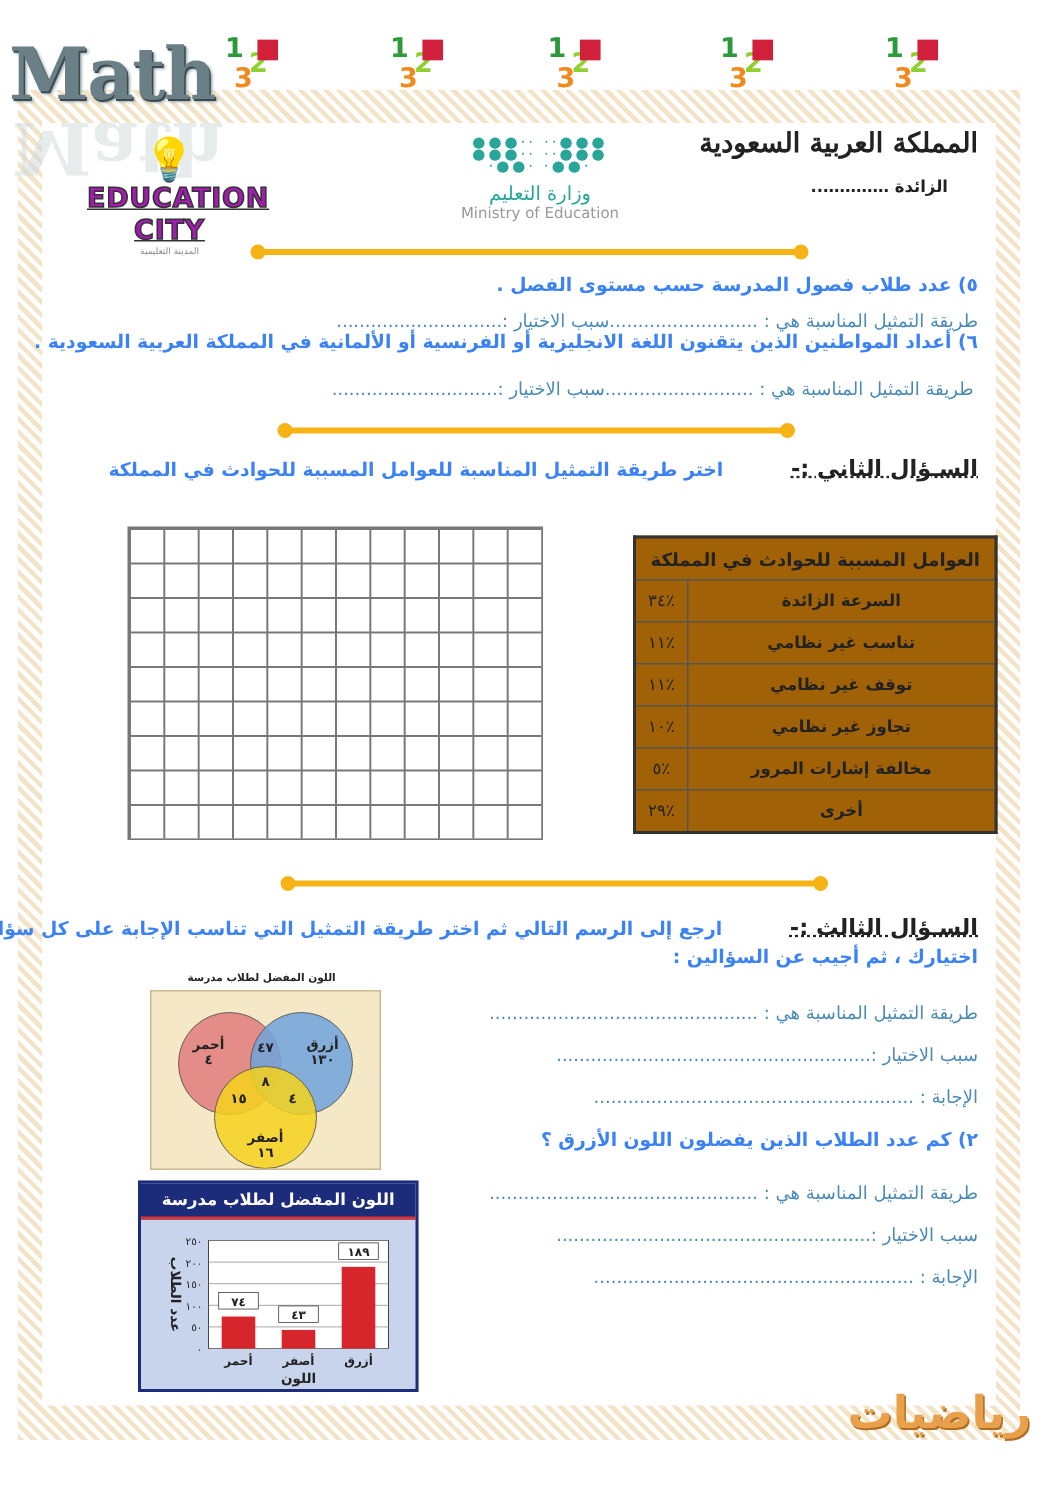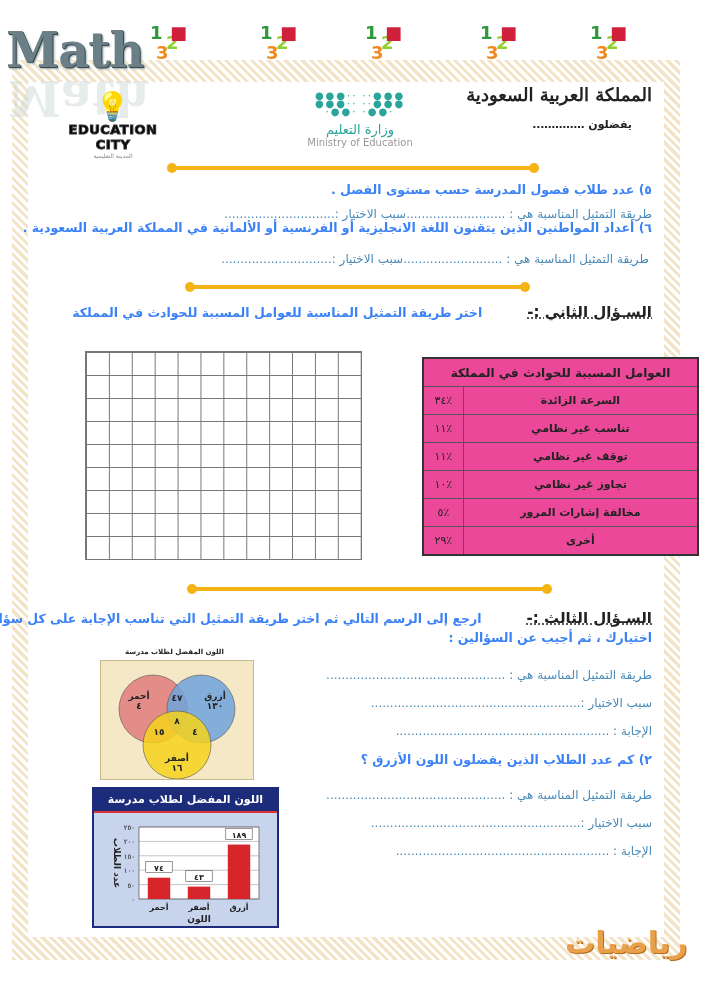--- a/index.html
+++ b/index.html
@@ -13,34 +13,34 @@
   .num123{position:absolute;top:22px;width:60px;height:42px;}
   .num123 span{position:absolute;font-weight:bold;font-size:18px;}
   .logo-saudi{position:absolute;right:55px;top:84px;font-family:"DejaVu Serif",serif;font-size:18px;color:#222;font-weight:bold;}
   .mid-level{position:absolute;right:75px;top:118px;font-size:11px;color:#222;direction:rtl;font-weight:bold;}
   .ministry{position:absolute;left:300px;top:92px;width:120px;text-align:center;}
   .ministry .dots{color:#2aa59a;font-size:10px;letter-spacing:2px;line-height:8px;}
   .ministry .ar{color:#2aa59a;font-size:13px;margin-top:6px;}
   .ministry .en{color:#999;font-size:10px;}
   .edu{position:absolute;left:58px;top:92px;width:110px;text-align:center;}
   .edu .bulb{font-size:28px;line-height:30px;}
-  .edu .name{font-weight:bold;font-size:13px;color:#000000;-webkit-text-stroke:1px #333;letter-spacing:.5px;}
+  .edu .name{font-weight:bold;font-size:18px;color:#a21caf;-webkit-text-stroke:1px #333;letter-spacing:.5px;text-decoration:underline;}
   .edu .sub{font-size:6px;color:#888;}
   .divider{position:absolute;height:4px;background:#f5b316;border-radius:2px;}
   .divider::before,.divider::after{content:"";position:absolute;top:-3px;width:10px;height:10px;border-radius:50%;background:#f5b316;}
   .divider::before{left:-5px;} .divider::after{right:-5px;}
   .rtl{direction:rtl;position:absolute;right:55px;text-align:right;white-space:nowrap;}
   .q{font-size:12.5px;color:#3b82f6;font-weight:bold;}
   .blue{color:#4a8ab8;font-size:12px;}
   .dots{color:#333;}
   .section-title{font-size:15px;font-weight:bold;color:#222;text-decoration:underline dotted;margin-left:40px;}
   .grid{position:absolute;left:85px;top:351px;width:275px;height:207px;border:1px solid #777;
     background-image:linear-gradient(#777 1px,transparent 1px),linear-gradient(90deg,#777 1px,transparent 1px);
     background-size:22.9px 23px;}
-  table.acc{position:absolute;left:422px;top:357px;width:277px;border-collapse:collapse;background:#ec4899;border:2px solid #333;direction:rtl;font-size:11px;}
+  table.acc{position:absolute;left:422px;top:357px;width:243px;border-collapse:collapse;background:#a16207;border:2px solid #333;direction:rtl;font-size:11px;}
   table.acc td,table.acc th{border:1px solid #555;height:25px;text-align:center;font-weight:bold;color:#222;}
   table.acc th{font-size:12px;}
   .venn-title{position:absolute;left:125px;top:648px;font-size:7px;font-weight:bold;color:#222;}
   .venn-box{position:absolute;left:100px;top:660px;width:152px;height:118px;background:#f5e8c6;border:1px solid #c9b98e;}
   .barchart{position:absolute;left:92px;top:787px;width:183px;height:137px;background:#c8d3ec;border:2px solid #1c2b7a;}
   .barchart .hdr{background:#1c2b7a;color:#fff;text-align:center;font-size:11px;font-weight:bold;height:22px;line-height:22px;direction:rtl;border-bottom:2px solid #d33;}
   .answers{position:absolute;right:55px;text-align:right;direction:rtl;}
   .aline{font-size:12px;color:#4a8ab8;white-space:nowrap;height:28px;}
   .riyadiyat{position:absolute;left:565px;top:925px;font-size:30px;font-weight:bold;color:#e9a04a;text-shadow:1px 1px 0 #b06c20;}
 </style>
@@ -90,21 +90,21 @@
   <div class="bulb">💡</div>
   <div class="name">EDUCATION CITY</div>
   <div class="sub">المدينة التعليمية</div>
 </div>
 <div class="ministry">
   <div class="dots">●●●·· ··●●●<br>●●●·· ··●●●<br>·●●· ·●●·</div>
   <div class="ar">وزارة التعليم</div>
   <div class="en">Ministry of Education</div>
 </div>
 <div class="logo-saudi">المملكة العربية السعودية</div>
-<div class="mid-level">يفضلون …………..</div>
+<div class="mid-level">الزائدة …………..</div>
 
 <div class="divider" style="left:172px;top:166px;width:362px;"></div>
 
 <div class="rtl q" style="top:182px;">٥) عدد طلاب فصول المدرسة حسب مستوى الفصل .</div>
 <div class="rtl blue" style="top:207px;right:55px;">طريقة التمثيل المناسبة هي : ..........................سبب الاختيار :.............................</div>
 <div class="rtl q" style="top:220px;">٦) أعداد المواطنين الذين يتقنون اللغة الانجليزية أو الفرنسية أو الألمانية في المملكة العربية السعودية .</div>
 <div class="rtl blue" style="top:252px;right:58px;">طريقة التمثيل المناسبة هي : ..........................سبب الاختيار :.............................</div>
 
 <div class="divider" style="left:190px;top:285px;width:335px;"></div>
 

